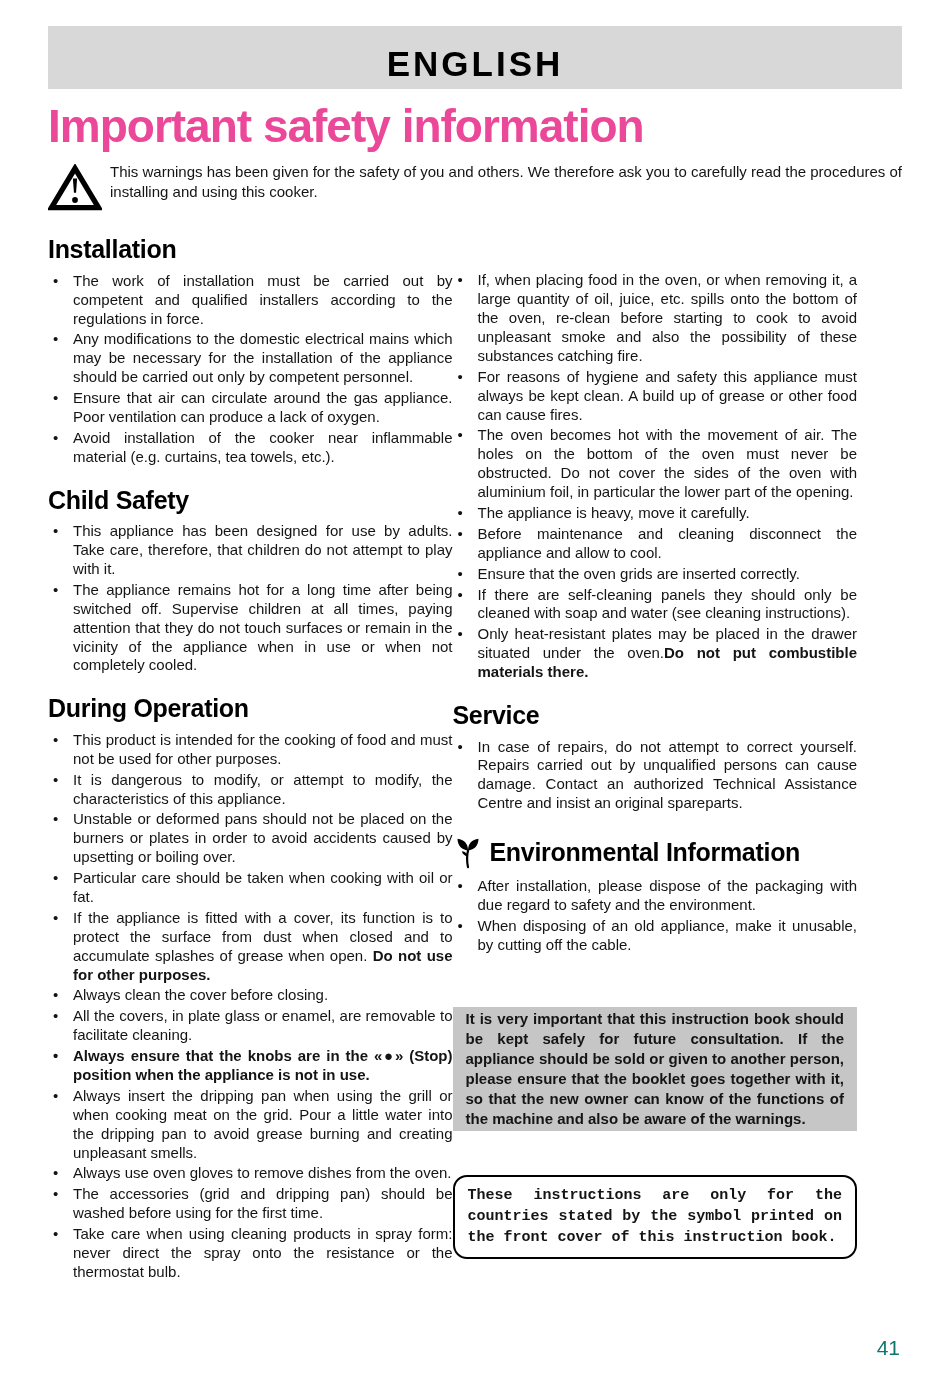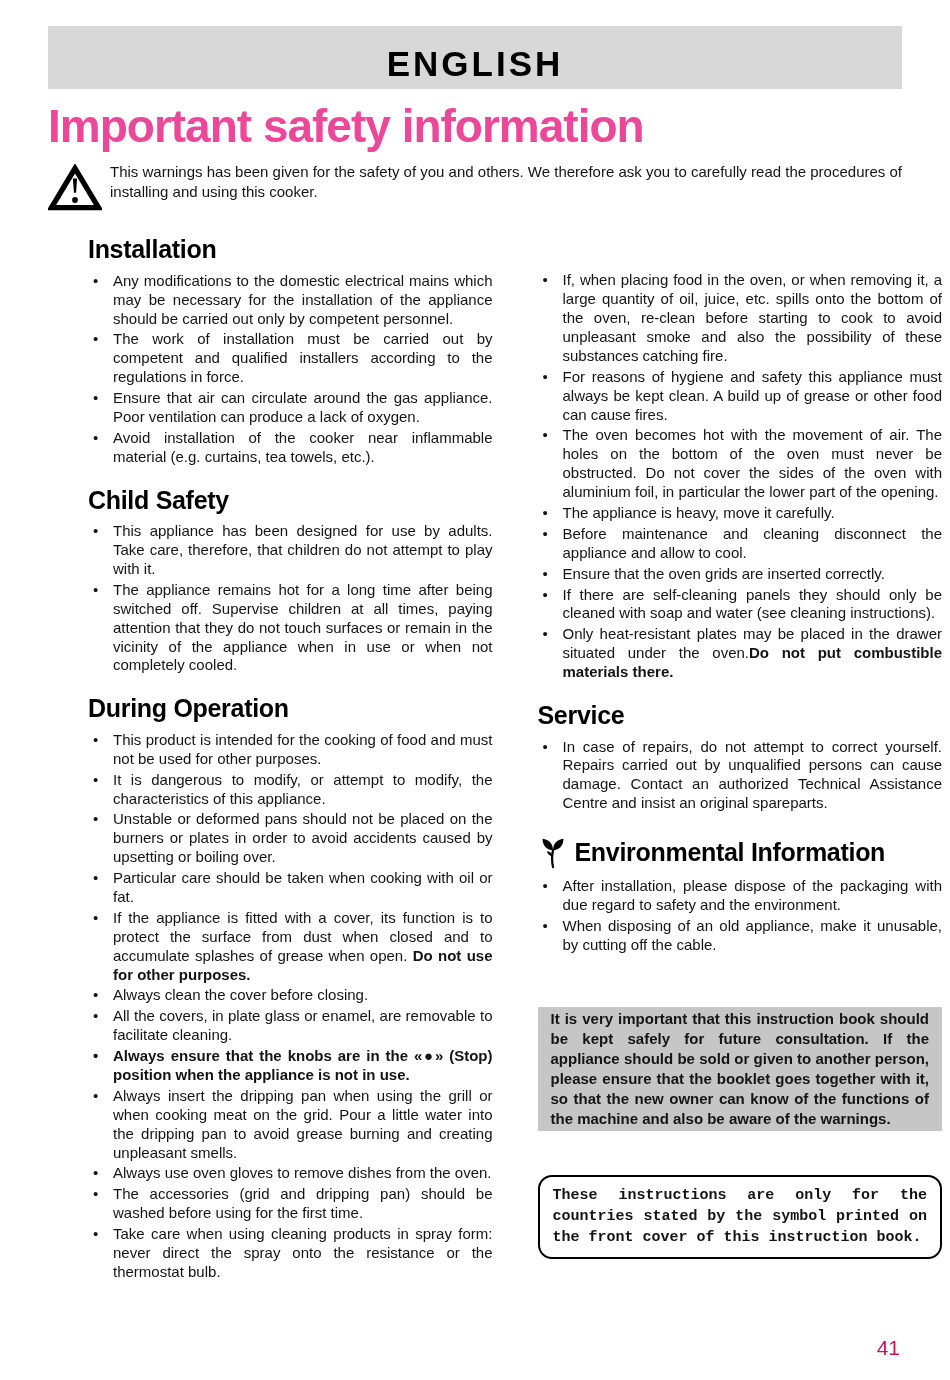--- a/index.html
+++ b/index.html
@@ -15,41 +15,41 @@
     text-align: center; font-size: 35px; font-weight: bold; letter-spacing: 3px;
     padding: 18px 0 5px;
   }
   .title {
     margin: 13px 0 12px; font-size: 46px; font-weight: bold;
     color: #ec4899; letter-spacing: -1px; line-height: 1.05;
   }
   .warning { display: flex; gap: 8px; align-items: flex-start; margin: 8px 0 2px; }
   .warn-icon { flex: 0 0 auto; margin-top: 2px; }
   .warn-text { margin: 0; font-size: 15px; line-height: 1.32; text-align: justify; }
-  .columns { display: flex; gap: 45px; margin-top: 8px; margin-left: 40px; }
+  .columns { display: flex; margin-top: 8px; }
   .col { width: 404.5px; flex: 0 0 auto; }
   h2 { font-size: 25px; margin: 20px 0 8px; color: #000; letter-spacing: -0.3px; line-height: 1.1; }
   h2.first { margin-top: 12px; }
   .env-h { display: flex; align-items: center; gap: 7px; margin-top: 24px; }
   .plant-icon { display: inline-flex; }
   .blist { list-style: none; margin: 0; padding: 0; font-size: 15px; line-height: 1.26; }
   .blist li { position: relative; padding-left: 25px; text-align: justify; margin-bottom: 2px; }
   .blist li::before { content: "\2022"; position: absolute; left: 5px; top: 0; }
   .blist li.all-bold { font-weight: bold; }
   .blist li.all-bold::before { font-weight: bold; }
   .blist.top-offset { margin-top: 47px; }
   .notice-box {
     margin-top: 52px; background: #c6c6c6; padding: 2px 13px;
     font-size: 15px; font-weight: bold; line-height: 1.34; text-align: justify;
   }
   .countries-box {
     margin-top: 44px; border: 2px solid #000; border-radius: 14px; padding: 9px 13px;
     font-size: 15px; font-weight: bold; line-height: 1.38; text-align: justify; font-family: Liberation Mono, monospace;
   }
-  .page-number { position: absolute; right: 50px; bottom: 20px; font-size: 21px; color: #be185d; }
+  .page-number { position: absolute; right: 50px; bottom: 20px; font-size: 21px; color: #0f766e; }
 </style>
 </head>
 <body>
 
 <div class="page">
 
   <div class="banner">ENGLISH</div>
 
   <h1 class="title">Important safety information</h1>
 
@@ -63,23 +63,23 @@
     </span>
     <p class="warn-text">This warnings has been given for the safety of you and others. We therefore ask you to carefully read the procedures of installing and using this cooker.</p>
   </div>
 
   <div class="columns">
 
     <div class="col">
       <h2 class="first">Installation</h2>
       <ul class="blist">
 
+          <li><span>The work of installation must be carried out by competent and qualified installers according to the regulations in force.</span></li>
+
           <li><span>Any modifications to the domestic electrical mains which may be necessary for the installation of the appliance should be carried out only by competent personnel.</span></li>
-
-          <li><span>The work of installation must be carried out by competent and qualified installers according to the regulations in force.</span></li>
 
           <li><span>Ensure that air can circulate around the gas appliance. Poor ventilation can produce a lack of oxygen.</span></li>
 
           <li><span>Avoid installation of the cooker near inflammable material (e.g. curtains, tea towels, etc.).</span></li>
         </ul>
 
       <h2>Child Safety</h2>
       <ul class="blist">
 
           <li><span>This appliance has been designed for use by adults. Take care, therefore, that children do not attempt to play with it.</span></li>

